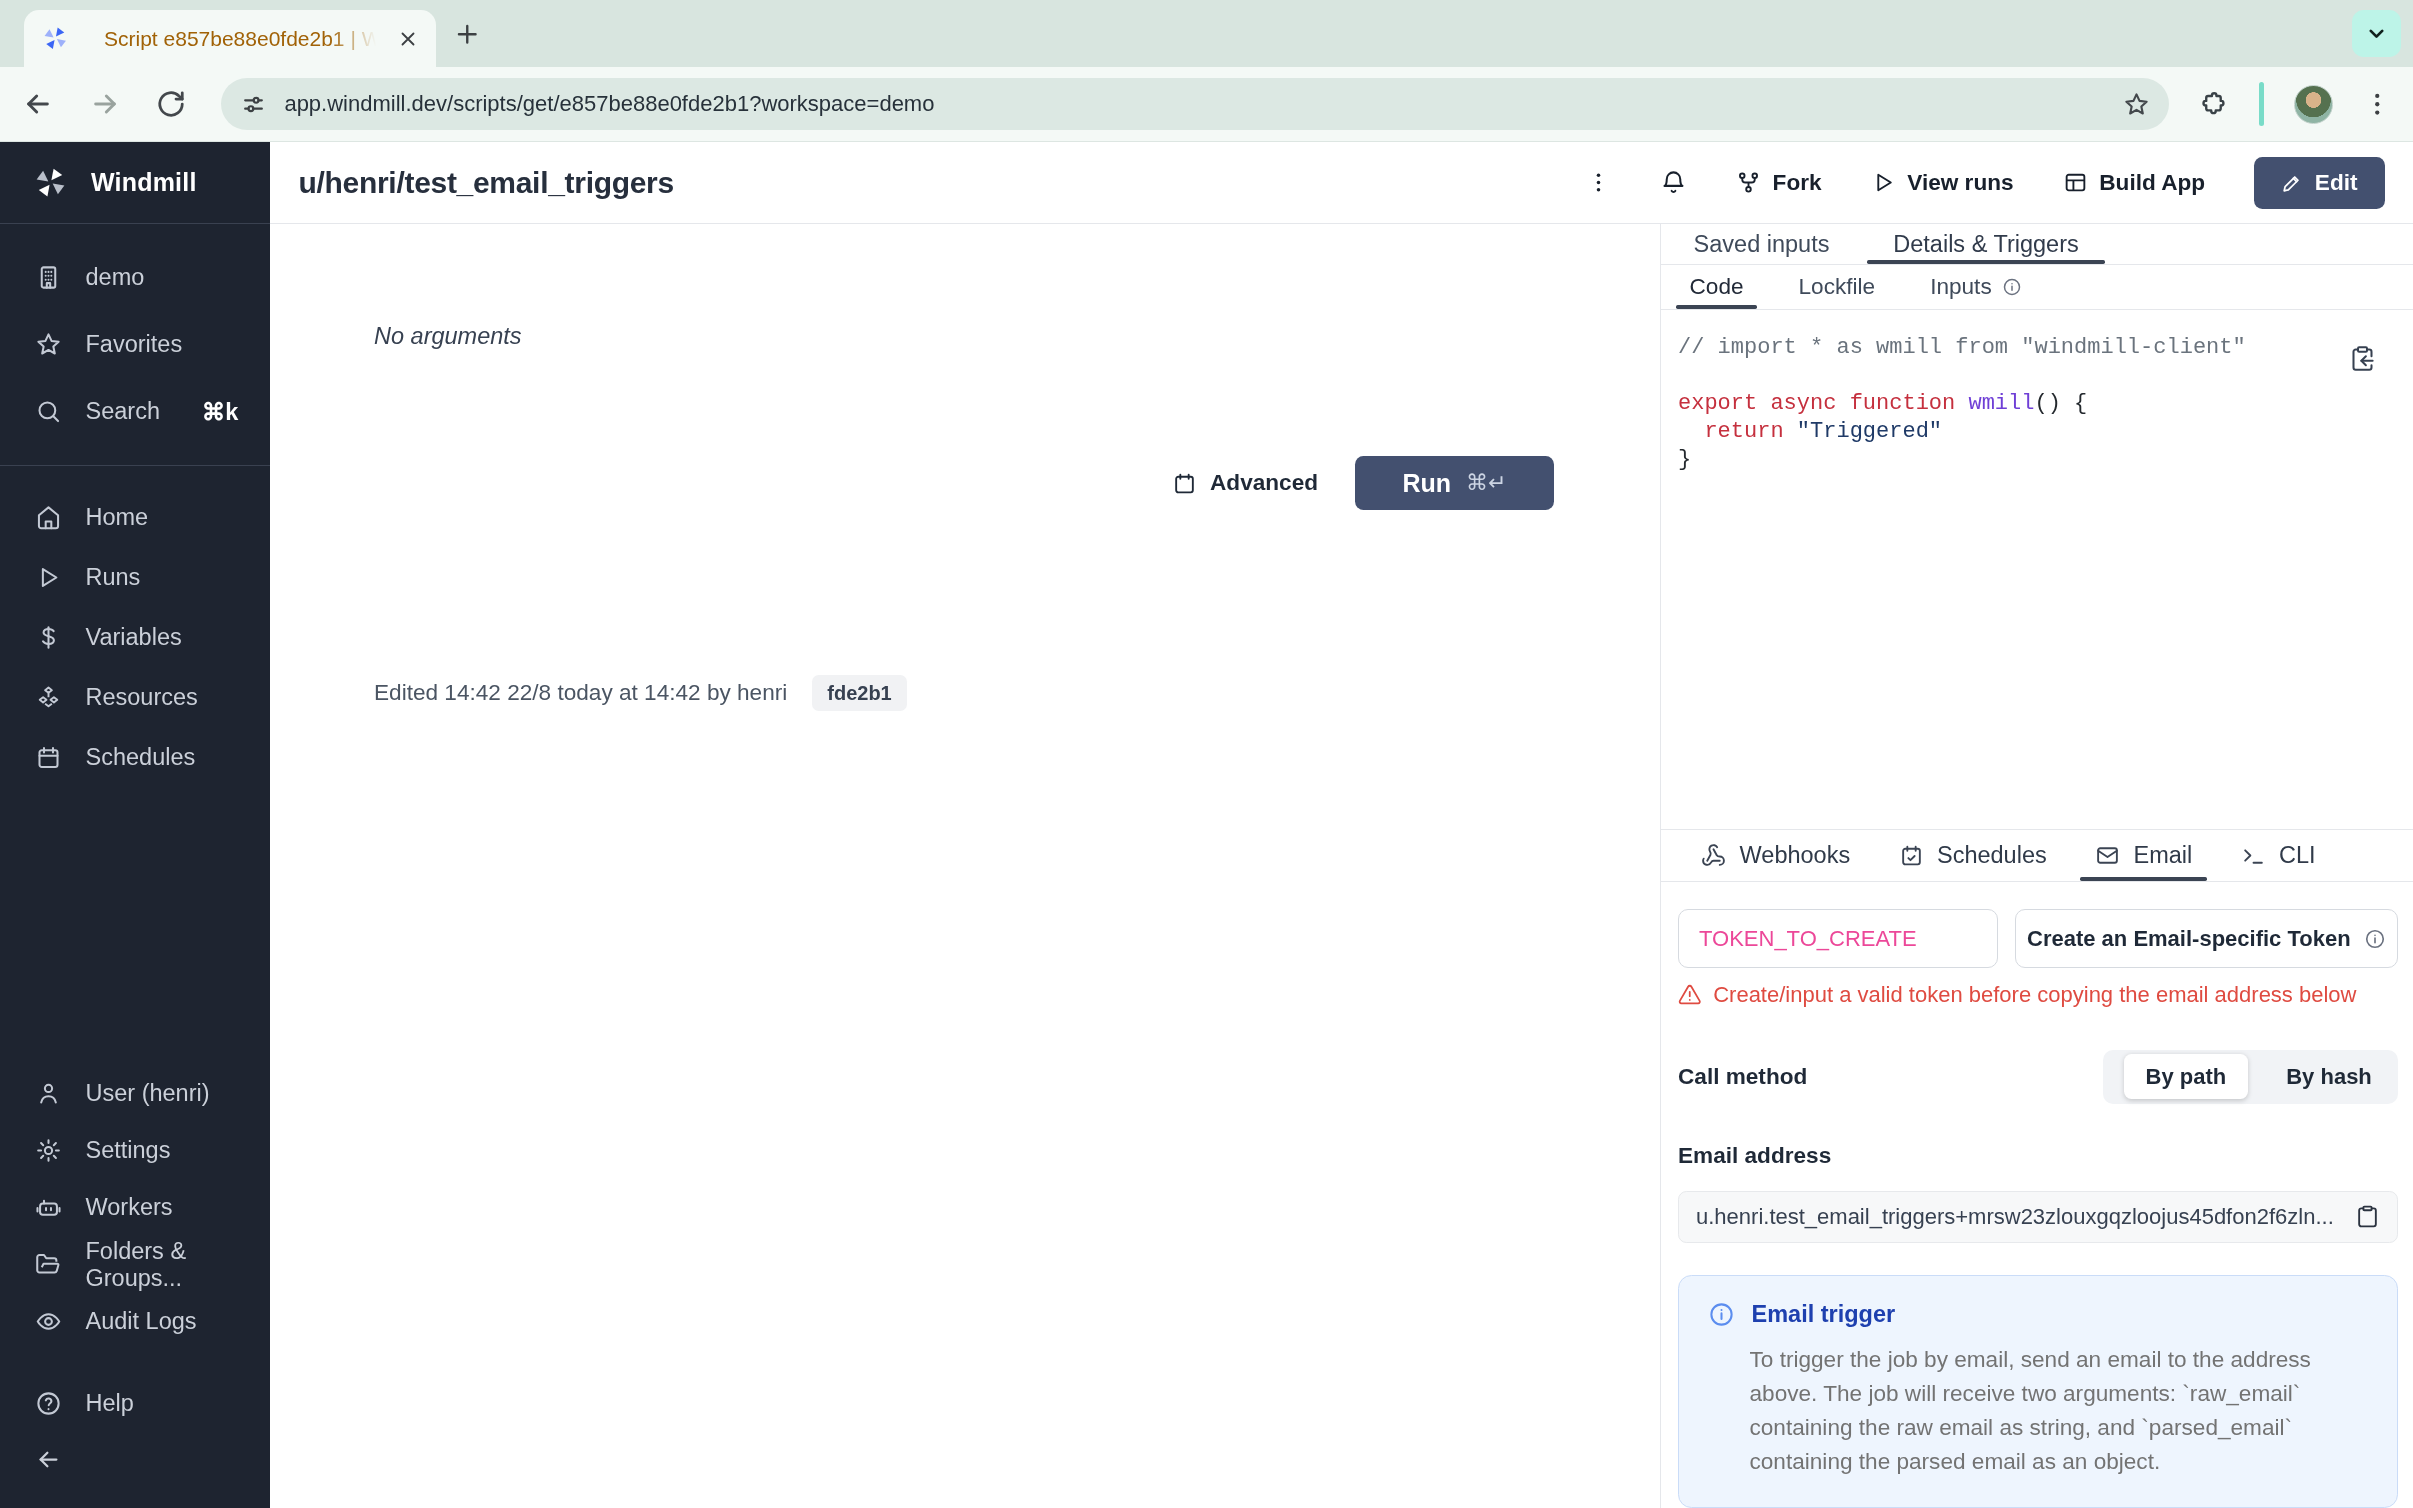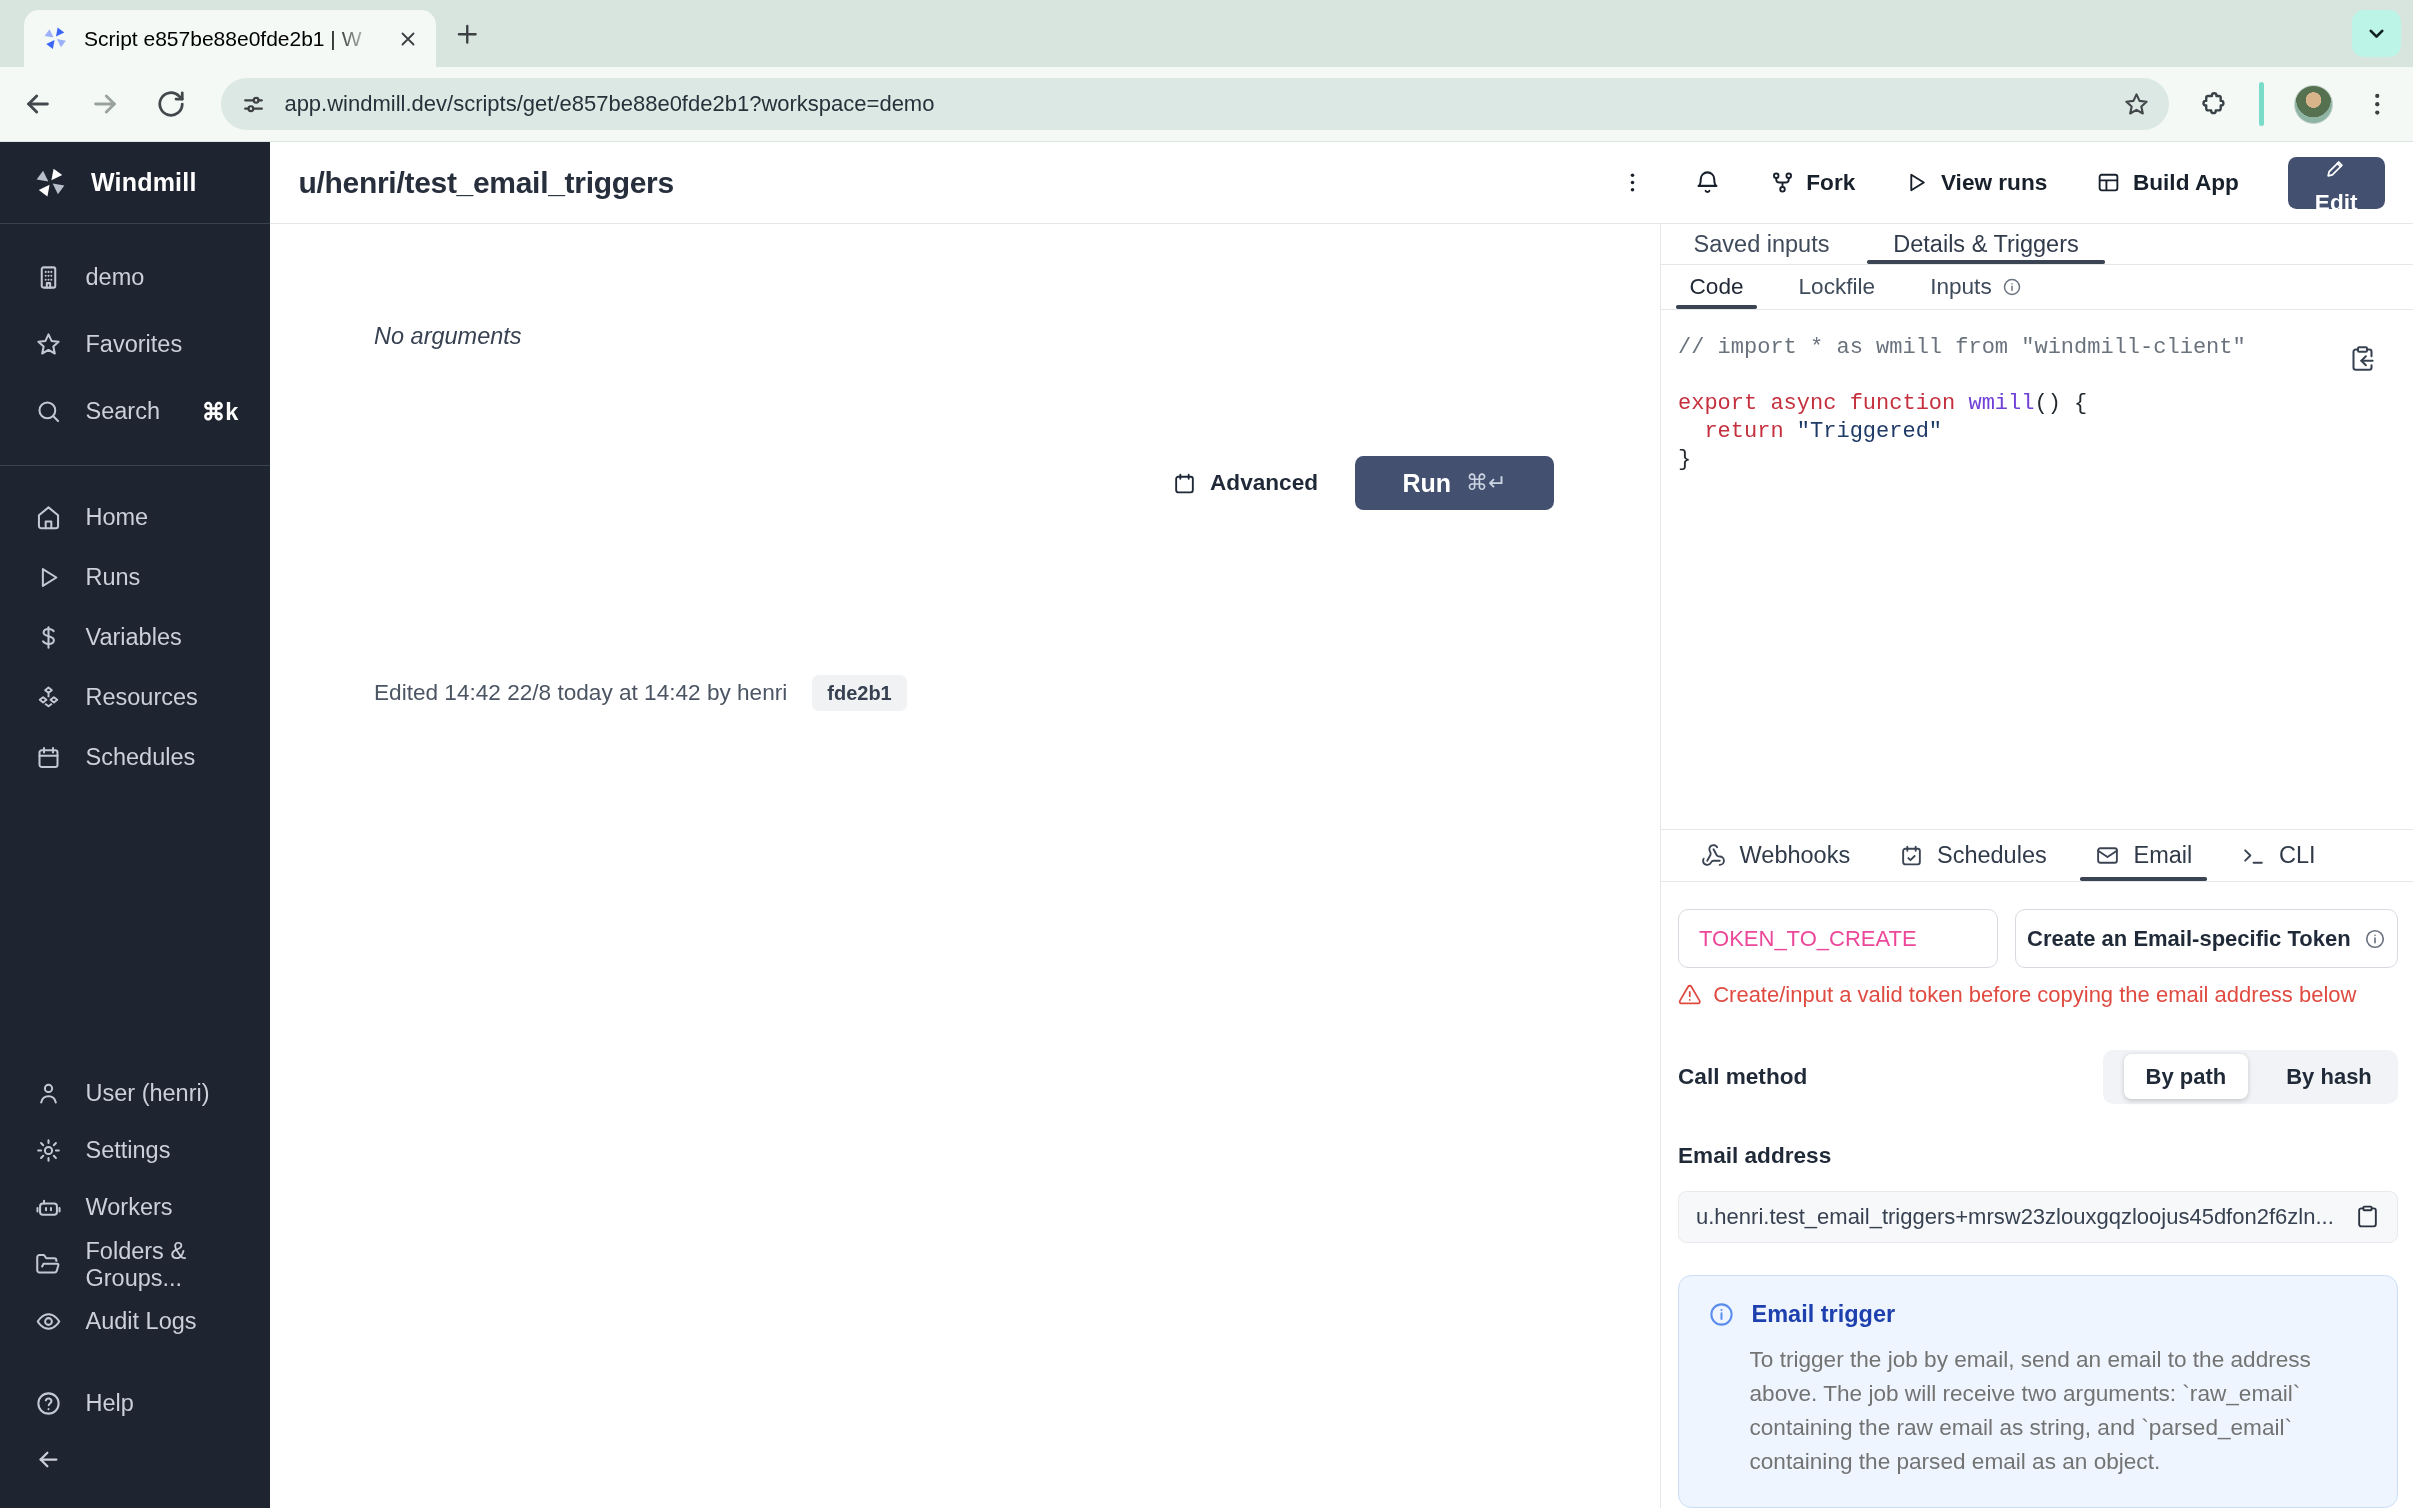--- a/index.html
+++ b/index.html
@@ -6,23 +6,23 @@
   html,body { width:2413px; height:1508px; overflow:hidden; background:#d8e5df;
     font-family:"Liberation Sans", sans-serif; -webkit-font-smoothing:antialiased; }
 
   svg { display:block; }
   .ico { flex:none; }
 
   
   .tabstrip { position:absolute; left:0; top:0; width:2413px; height:67px; background:#d8e5df; }
   .tab { position:absolute; left:23.5px; top:10px; width:412px; height:57px; background:#f4f9f6;
     border-radius:15px 15px 0 0; display:flex; align-items:center; padding:0 17px; gap:15px; }
-  .tab-title { font-size:21px; color:#000000; white-space:nowrap; overflow:hidden; flex:1;
+  .tab-title { font-size:21px; color:#a16207; white-space:nowrap; overflow:hidden; flex:1;
     -webkit-mask-image:linear-gradient(90deg,#000 82%,transparent 98%);
-    mask-image:linear-gradient(90deg,#000 82%,transparent 98%); }
+    mask-image:linear-gradient(90deg,#000 82%,transparent 98%);text-align:right; }
   .tab-close { color:#3c4043; }
   .newtab { position:absolute; left:453px; top:20px; color:#3c4043; }
   .chrome-chevron { position:absolute; right:11.7px; top:10px; width:49px; height:47px; border-radius:11.7px;
     background:#bdf4e8; display:flex; align-items:center; justify-content:center; color:#10201c; }
 
   .toolbar { position:absolute; left:0; top:67px; width:2413px; height:75px; background:#f4f9f6;
     display:flex; align-items:center; padding:0 22px; border-bottom:0.8px solid #dde6e2; }
   .nav-ic { color:#43484c; margin-right:35px; }
   .nav-ic.dim { color:#99a39e; }
   .urlbar { flex:1; height:52px; border-radius:26px; background:#dce8e3; display:flex; align-items:center;
@@ -59,21 +59,21 @@
   
   .maincol { flex:1; display:flex; flex-direction:column; min-width:0; }
   .main-header { height:82px; border-bottom:0.8px solid #e5e7eb; display:flex; align-items:center;
     padding:0 28.5px; background:#fff; }
   .page-title { font-size:30px; font-weight:bold; color:#272f3d; margin-left:0; letter-spacing:-0.3px; }
   .hspacer { flex:1; }
   .hctl { display:flex; align-items:center; gap:49px; }
   .hbtn { display:flex; align-items:center; gap:11.7px; font-size:22.6px; font-weight:600; color:#18202c; cursor:pointer; }
   .icbtn { color:#18202c; cursor:pointer; }
   .edit-btn { height:52px; padding:0 27px; background:#43506f; color:#fff; border:none; border-radius:8.4px;
-    display:flex; align-items:center; gap:11.7px; font-size:22.6px; font-weight:600; cursor:pointer;flex-direction:column; }
+    display:flex; align-items:center; gap:11.7px; font-size:22.6px; font-weight:600; cursor:pointer; }
 
   .main-body { flex:1; display:flex; min-height:0; }
 
   
   .left-pane { flex:1; position:relative; background:#fff; min-width:0; }
   .no-args { position:absolute; left:104px; top:99px; font-style:italic; font-size:23.5px; color:#374151; }
   .run-row { position:absolute; right:106px; top:232px; display:flex; align-items:center; gap:37px; }
   .advanced-btn { display:flex; align-items:center; gap:13.4px; font-size:22.6px; font-weight:600; color:#1f2937;
     background:none; border:none; cursor:pointer; }
   .run-btn { width:199px; height:54px; background:#43506f; border:none; border-radius:8.4px; color:#fff;

